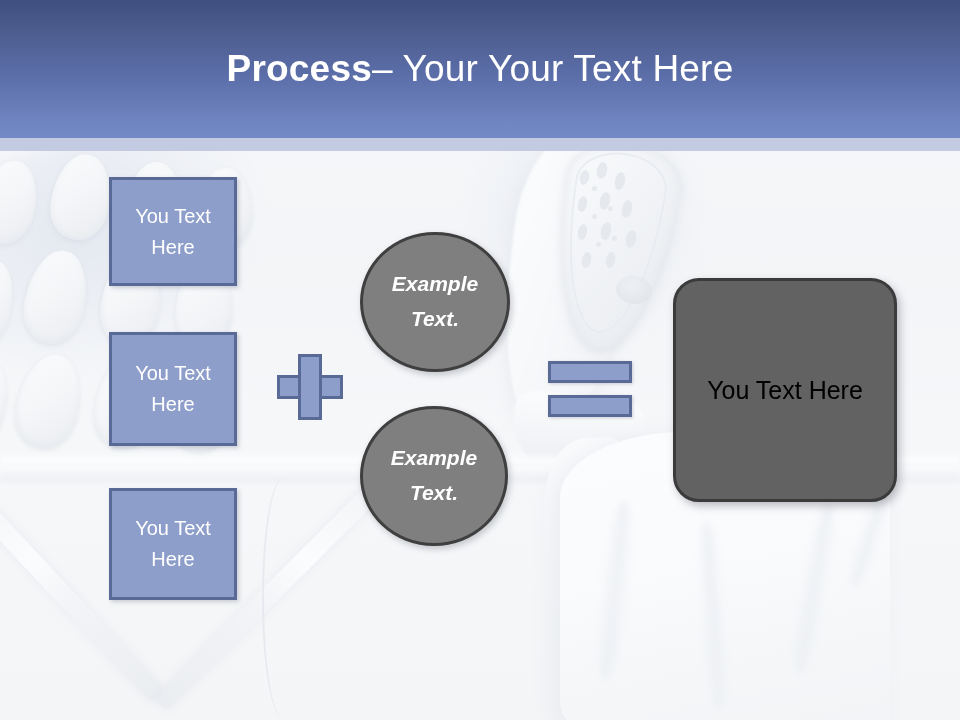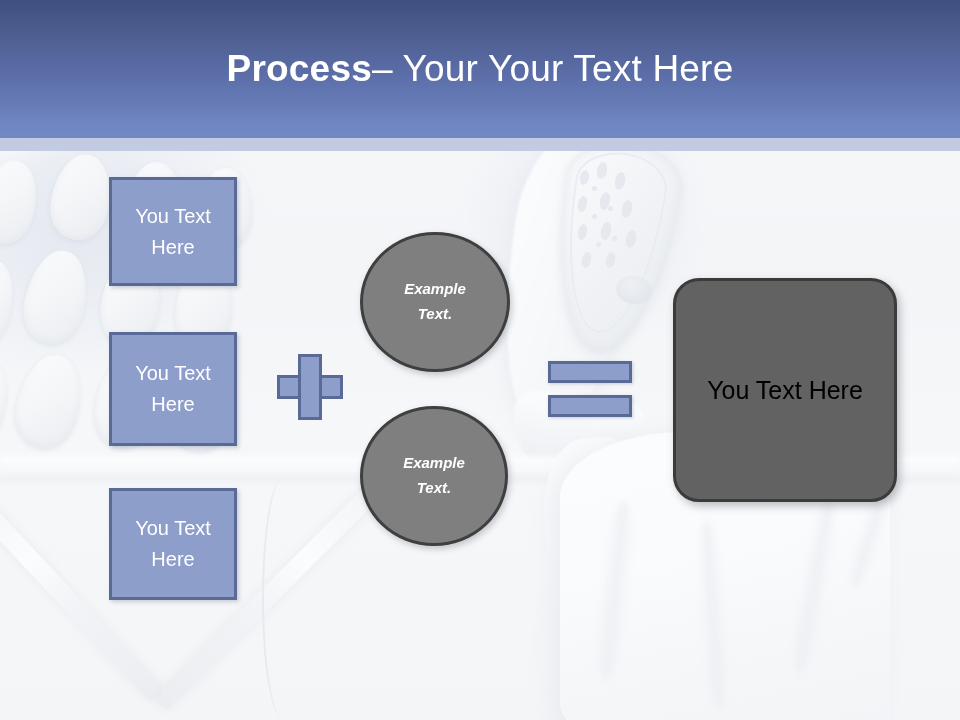--- a/index.html
+++ b/index.html
@@ -244,21 +244,21 @@
   .gray-circle {
     position: absolute;
     border-radius: 50%;
     background: #7f7f7f;
     border: 3px solid #3f3f3f;
     box-sizing: border-box;
     display: flex;
     align-items: center;
     justify-content: center;
     color: #ffffff;
-    font-size: 15px;
+    font-size: 21px;
     font-weight: 700;
     font-style: italic;
     line-height: 1.65;
     text-align: center;
     box-shadow: 2px 3px 6px rgba(120,124,134,.4);
   }
   #circle-1 { left: 360px; top: 232px; width: 150px; height: 140px; }
   #circle-2 { left: 360px; top: 406px; width: 148px; height: 140px; }
 
   

